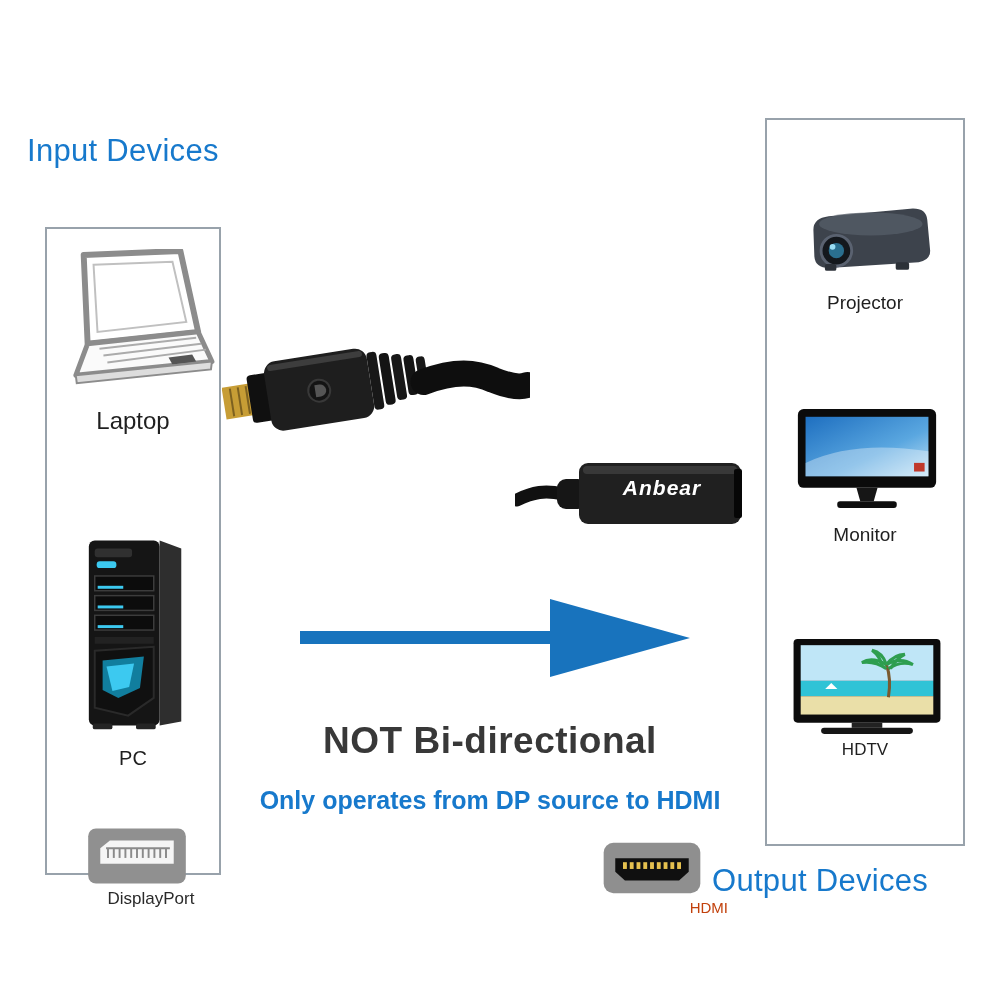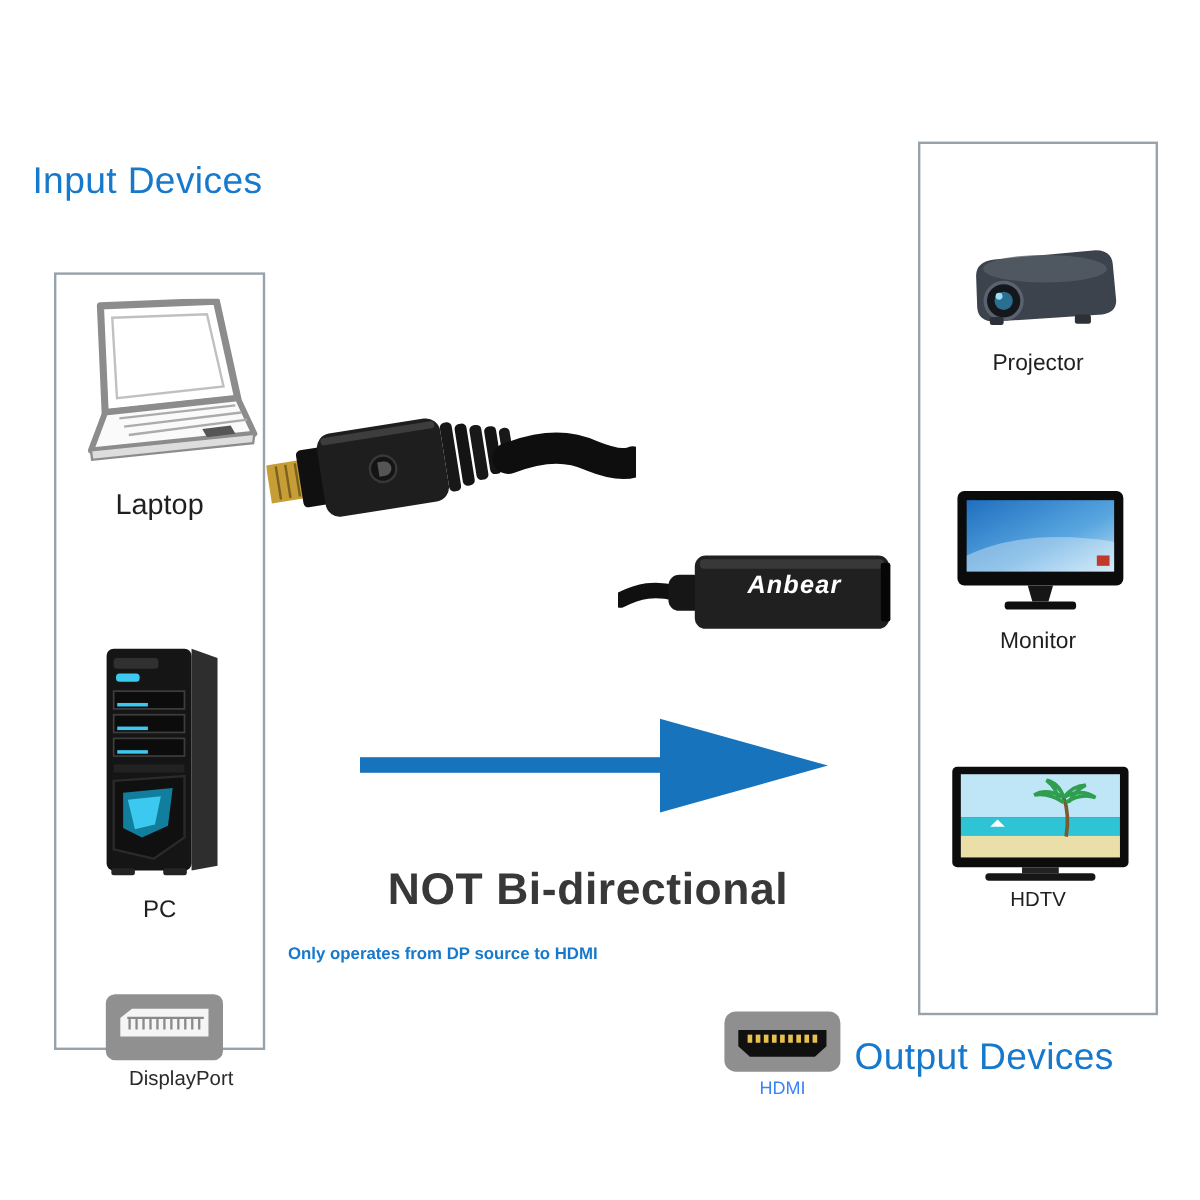--- a/index.html
+++ b/index.html
@@ -57,32 +57,32 @@
   }
   .arrow{left:298px;top:593px;width:396px;height:90px;}
   .arrow-fill{fill:var(--arrow-blue,#1873bd);}
   .headline{
     position:absolute;left:260px;top:704px;width:460px;
     text-align:center;font-size:37px;font-weight:800;
     color:#383838;letter-spacing:0.5px;white-space:nowrap;margin-top:16px;
   }
   .subtext{
     position:absolute;left:240px;top:786px;width:500px;
-    font-size:14px;font-weight:700;
+    text-align:center;font-size:25px;font-weight:700;
     color:var(--accent-blue,#1779cc);white-space:nowrap;
   }
   .dp-port-icon{left:86px;top:827px;width:102px;height:58px;}
   .dp-port-label{
     position:absolute;left:75px;top:889px;width:152px;
     text-align:center;font-size:17px;color:#2a2a2a;
   }
   .hdmi-port-icon{left:601px;top:839px;width:102px;height:58px;}
   .hdmi-port-label{
     position:absolute;left:576px;top:899px;width:152px;
-    text-align:center;font-size:15px;color:#3b82f6;
+    text-align:right;font-size:15px;color:#c2410c;
   }
   svg{display:block;width:100%;height:100%;}
 </style>
 </head>
 <body>
 
 <div class="canvas">
 
   <div class="title input-title">Input Devices</div>
   <div class="title output-title">Output Devices</div>

